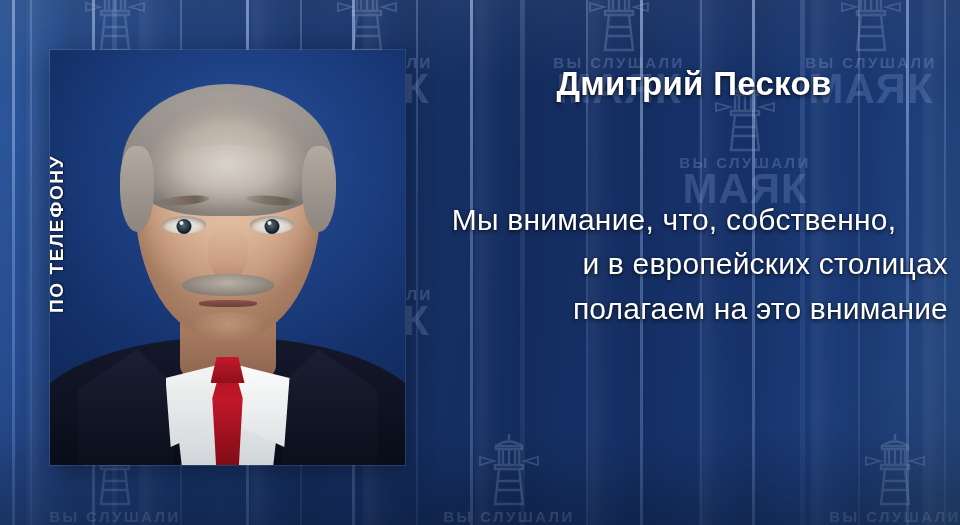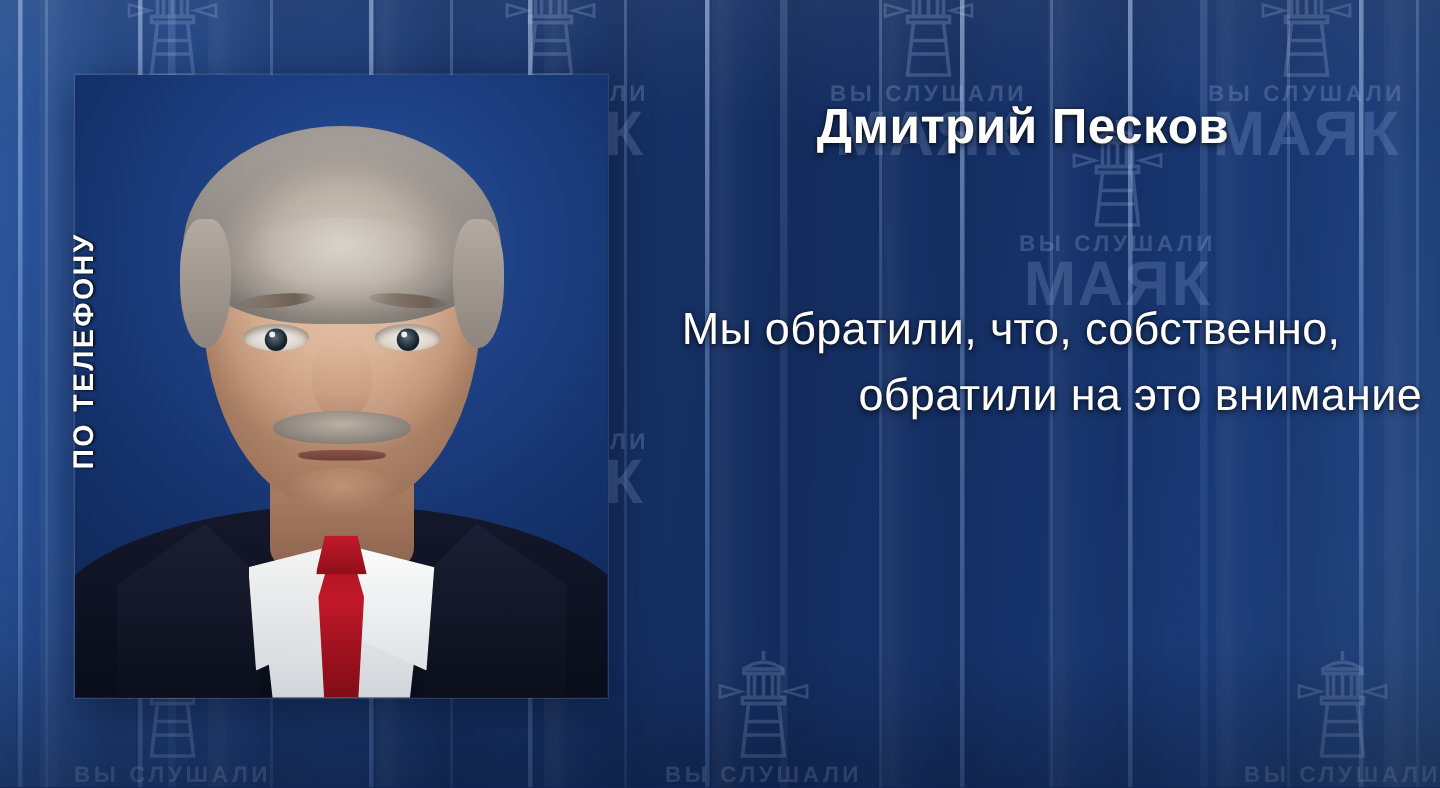--- a/index.html
+++ b/index.html
@@ -335,21 +335,21 @@
     transform: translateX(-50%);
     width: 86px;
     height: 42px;
     background: radial-gradient(60% 60% at 50% 30%, rgba(214,171,142,0.5), rgba(190,146,118,0) 72%);
     border-radius: 50%;
   }
 
   
   #speaker-block {
     position: absolute;
-    left: 418px;
+    left: 430px;
     top: 66px;
     width: 528px;
     text-align: center;
     z-index: 7;
   }
   #speaker-name {
     color: #ffffff;
     font-size: 33px;
     font-weight: 700;
     letter-spacing: 0.3px;
@@ -626,17 +626,18 @@
       <div class="mouth"></div>
       <div class="chin"></div>
     </div>
   </div>
 
   <div id="speaker-block">
     <div id="speaker-name">Дмитрий Песков</div>
   </div>
 
   <div id="quote-block">
-    <div class="qline">Мы обратили, что, собственно,</div>
-    <div class="qline">обратили на это внимание</div>
+    <div class="qline">Мы внимание, что, собственно,</div>
+    <div class="qline">и в европейских столицах</div>
+    <div class="qline">полагаем на это внимание</div>
   </div>
 
 </div>
 
 </body></html>

